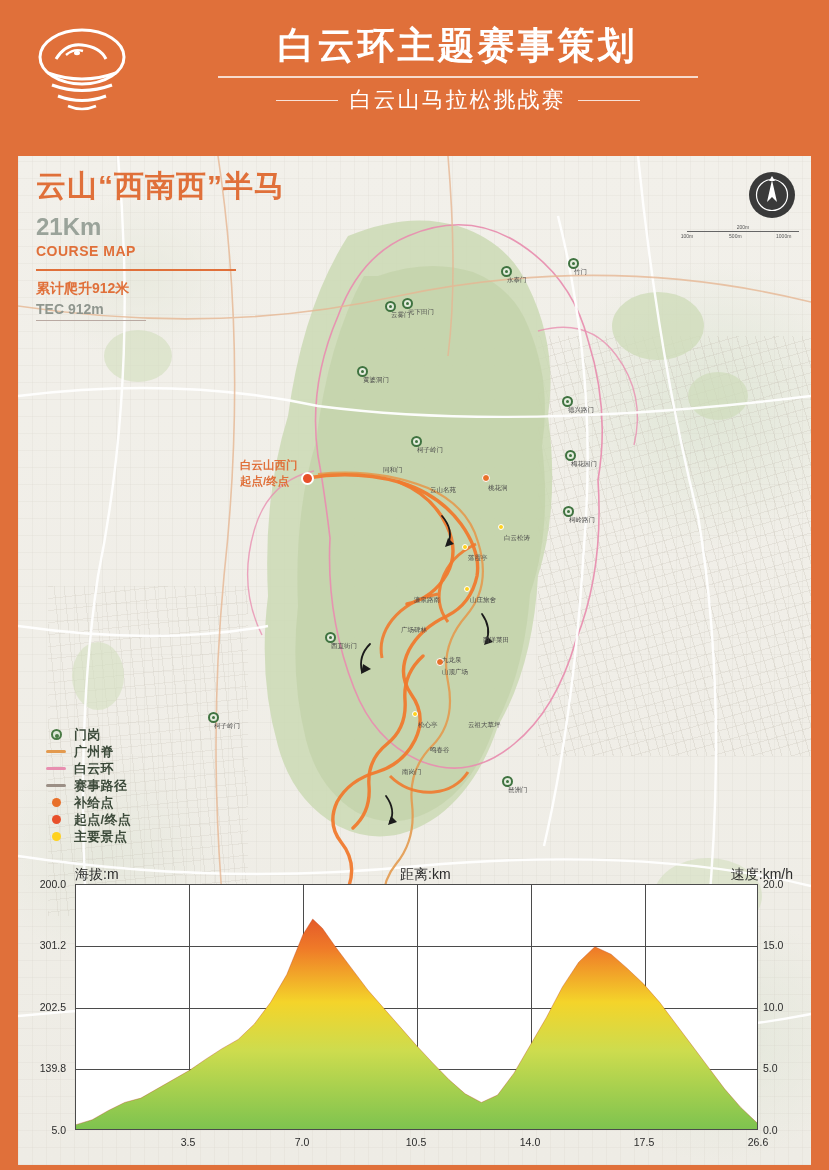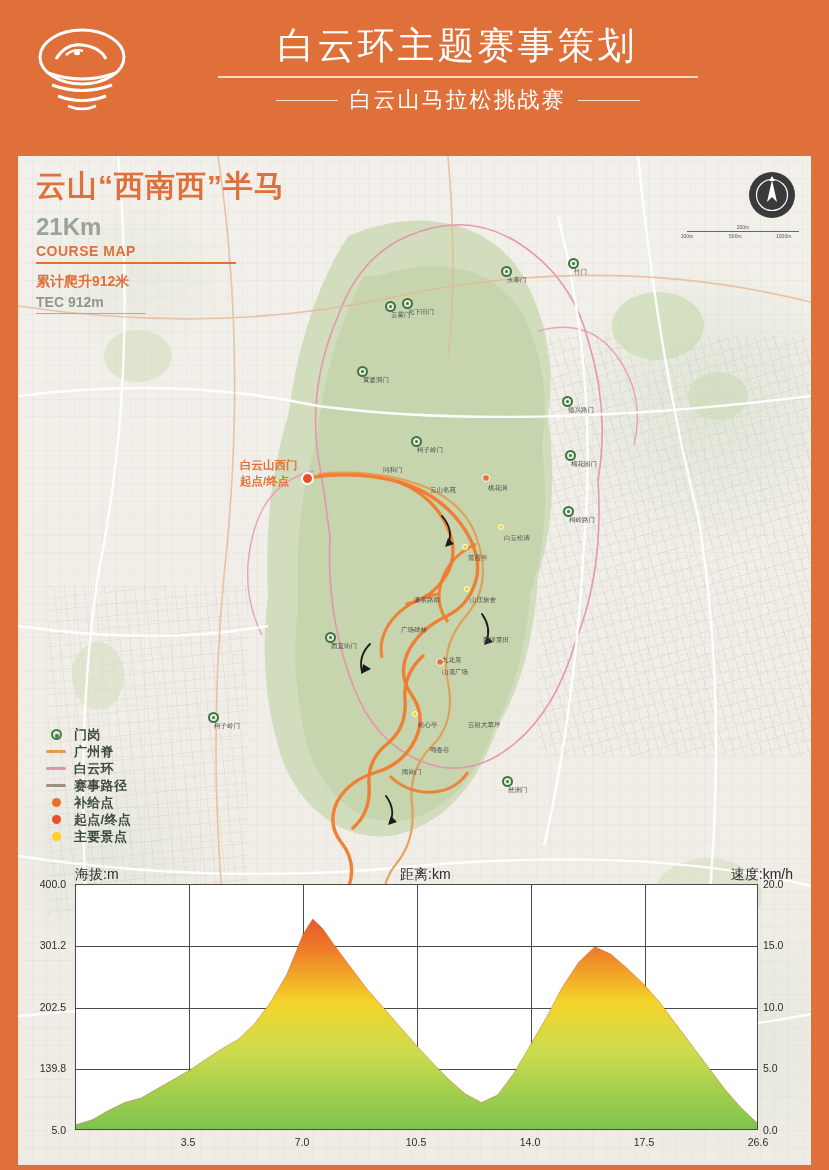--- a/index.html
+++ b/index.html
@@ -30,21 +30,21 @@
     flex: 1;
     display: flex;
     flex-direction: column;
     align-items: center;
     justify-content: center;
     margin-right: 40px;
   }
   .title-main {
     color: #ffffff;
     font-size: 37px;
-    font-weight: normal;
+    font-weight: bold;
     letter-spacing: 3px;
     line-height: 1.15;
     text-align: right;
   }
   .title-rule {
     width: 480px;
     height: 2px;
     background: rgba(255,255,255,0.75);
     margin: 9px 0 7px 0;
   }
@@ -128,21 +128,21 @@
     margin-top: 6px;
   }
   .mt-3 {
     color: #e0703a;
     font-size: 14px;
     font-weight: bold;
     letter-spacing: .5px;
     margin-top: 2px;
     border-bottom: 2px solid #e0703a;
     display: inline-block;
-    padding-bottom: 3px;
+    padding-bottom: 10px;
     width: 200px;
   }
   .mt-4 {
     color: #e0703a;
     font-size: 14px;
     font-weight: bold;
     margin-top: 9px;
   }
   .mt-5 {
     color: #8f968e;
@@ -549,21 +549,21 @@
     </div>
 </div>
 
 <div class="profile">
   <div class="prof-hdr">
     <span class="lbl" style="left:57px;">海拔:m</span>
     <span class="lbl" style="left:382px;">距离:km</span>
     <span class="lbl" style="right:18px;">速度:km/h</span>
   </div>
 
-  <div class="ytick" style="top:18px;">400.0</div>
+  <div class="ytick" style="top:18px;">200.0</div>
   <div class="ytick" style="top:79px;">301.2</div>
   <div class="ytick" style="top:141px;">202.5</div>
   <div class="ytick" style="top:202px;">139.8</div>
   <div class="ytick" style="top:264px;">5.0</div>
 
   <div class="y2tick" style="top:18px;">20.0</div>
   <div class="y2tick" style="top:79px;">15.0</div>
   <div class="y2tick" style="top:141px;">10.0</div>
   <div class="y2tick" style="top:202px;">5.0</div>
   <div class="y2tick" style="top:264px;">0.0</div>

